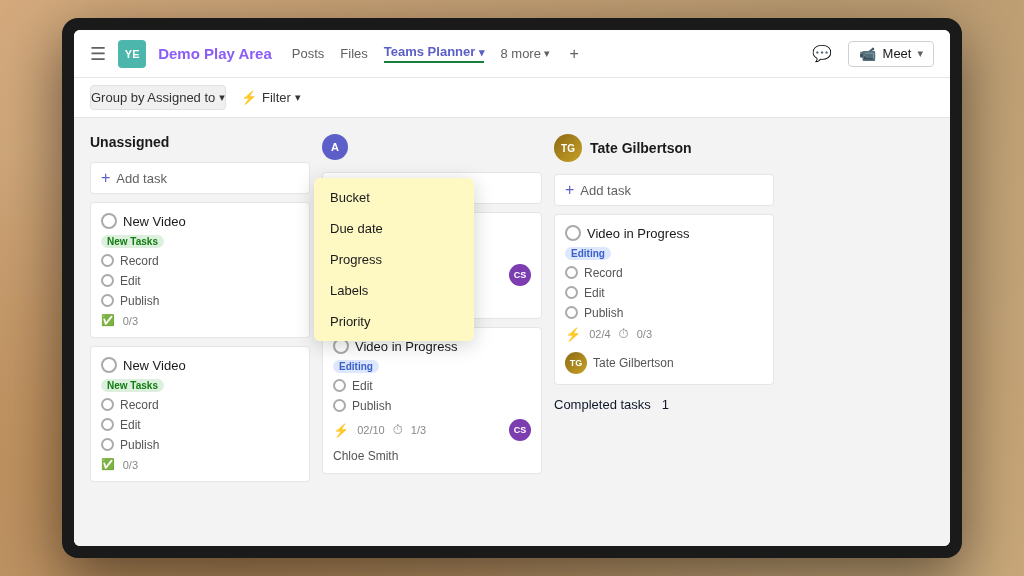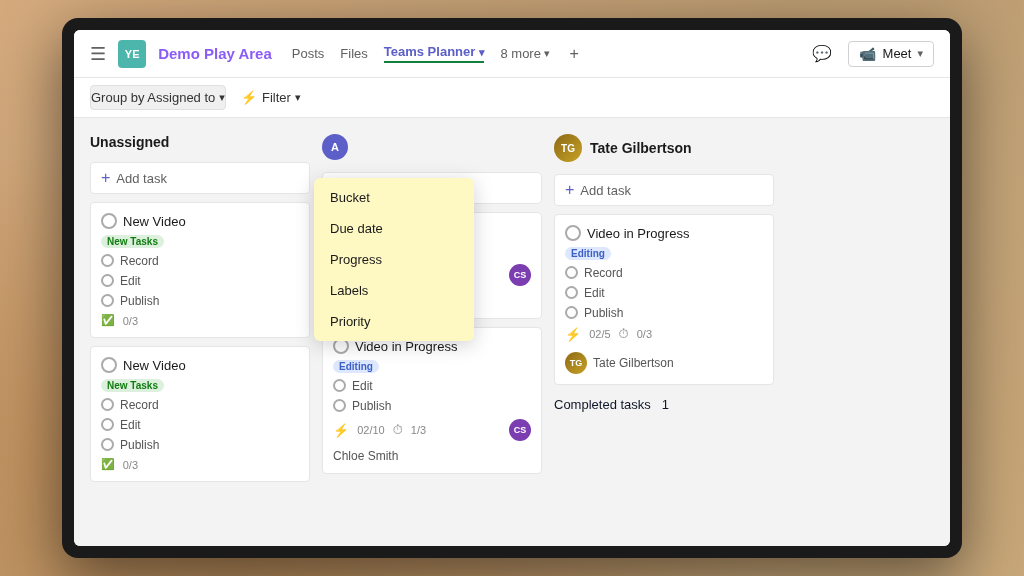--- a/index.html
+++ b/index.html
@@ -526,21 +526,21 @@
           <div class="card-subtask">
             <div class="card-circle" style="width:13px;height:13px;"></div>
             <span>Edit</span>
           </div>
           <div class="card-subtask">
             <div class="card-circle" style="width:13px;height:13px;"></div>
             <span>Publish</span>
           </div>
           <div class="card-footer">
             <span class="emoji-icon">⚡</span>
-            <span>02/5</span>
+            <span>02/4</span>
             <span class="emoji-icon">⏱</span>
             <span>0/3</span>
           </div>
           <div style="display:flex;align-items:center;gap:6px;margin-top:4px;">
             <div class="tate-avatar" style="width:22px;height:22px;font-size:9px;">TG</div>
             <span style="font-size:12px;color:#555;">Tate Gilbertson</span>
           </div>
         </div>
         <div class="completed-row">
           <span>Completed tasks</span>

